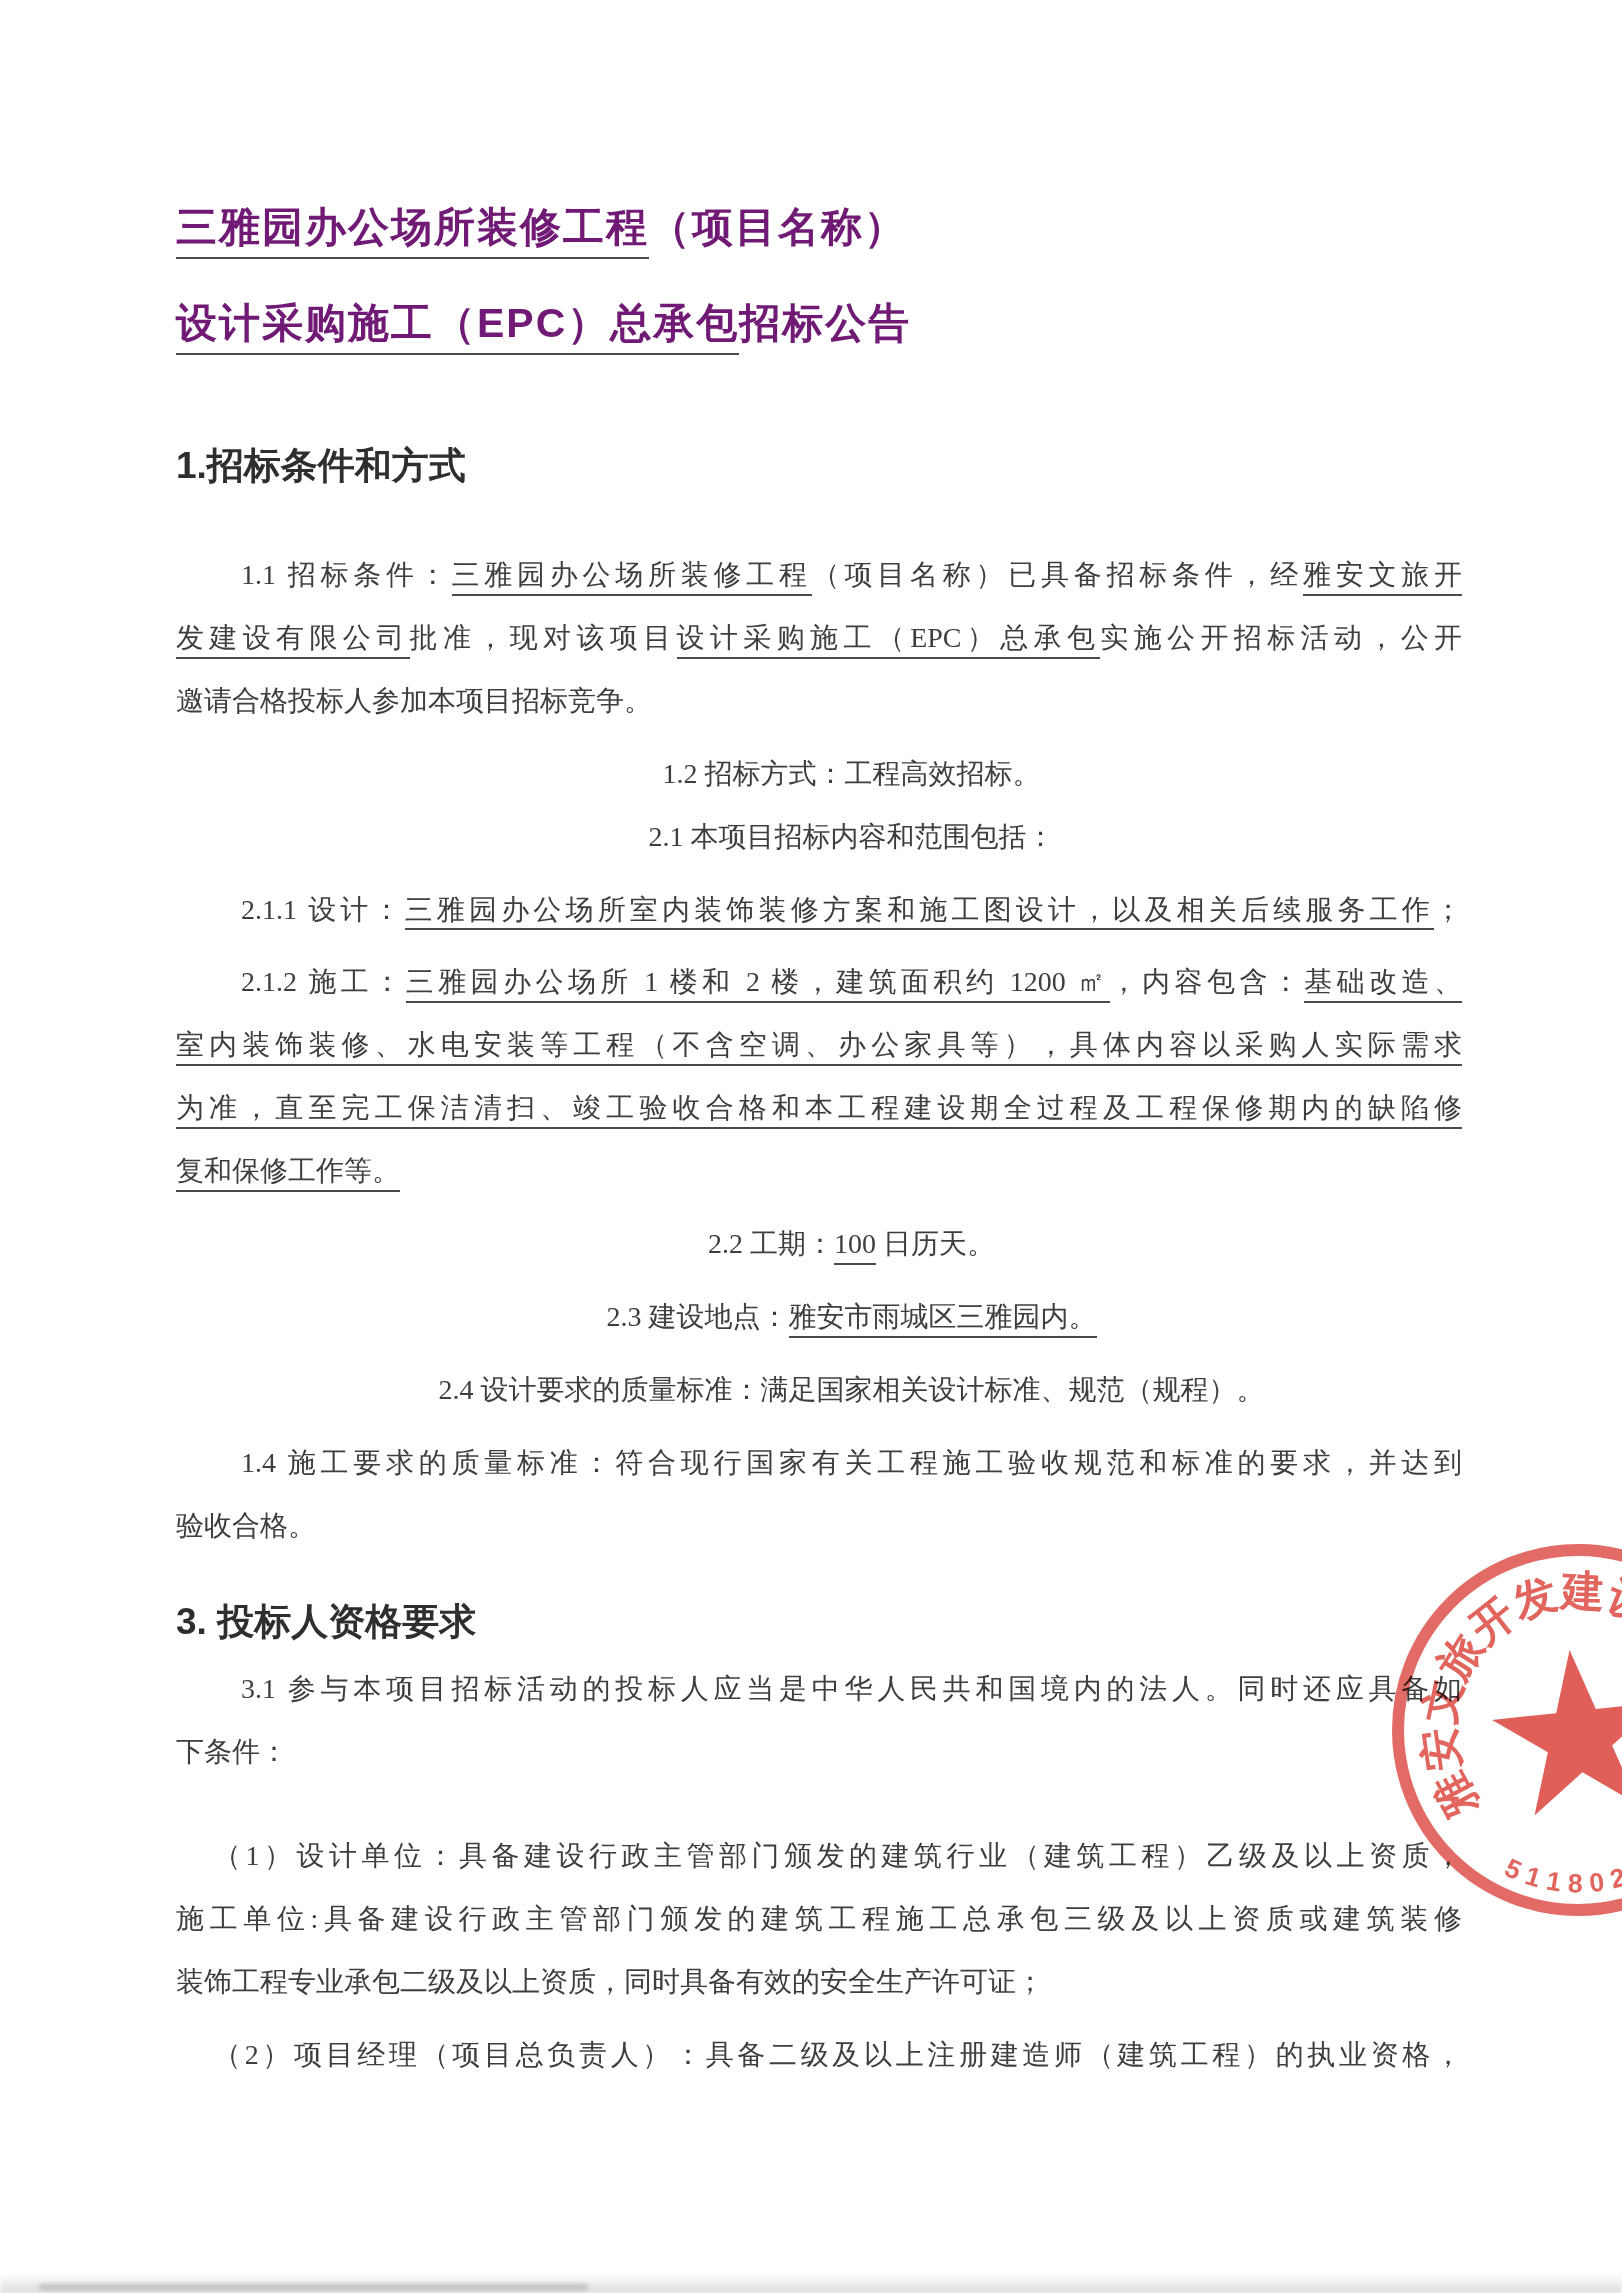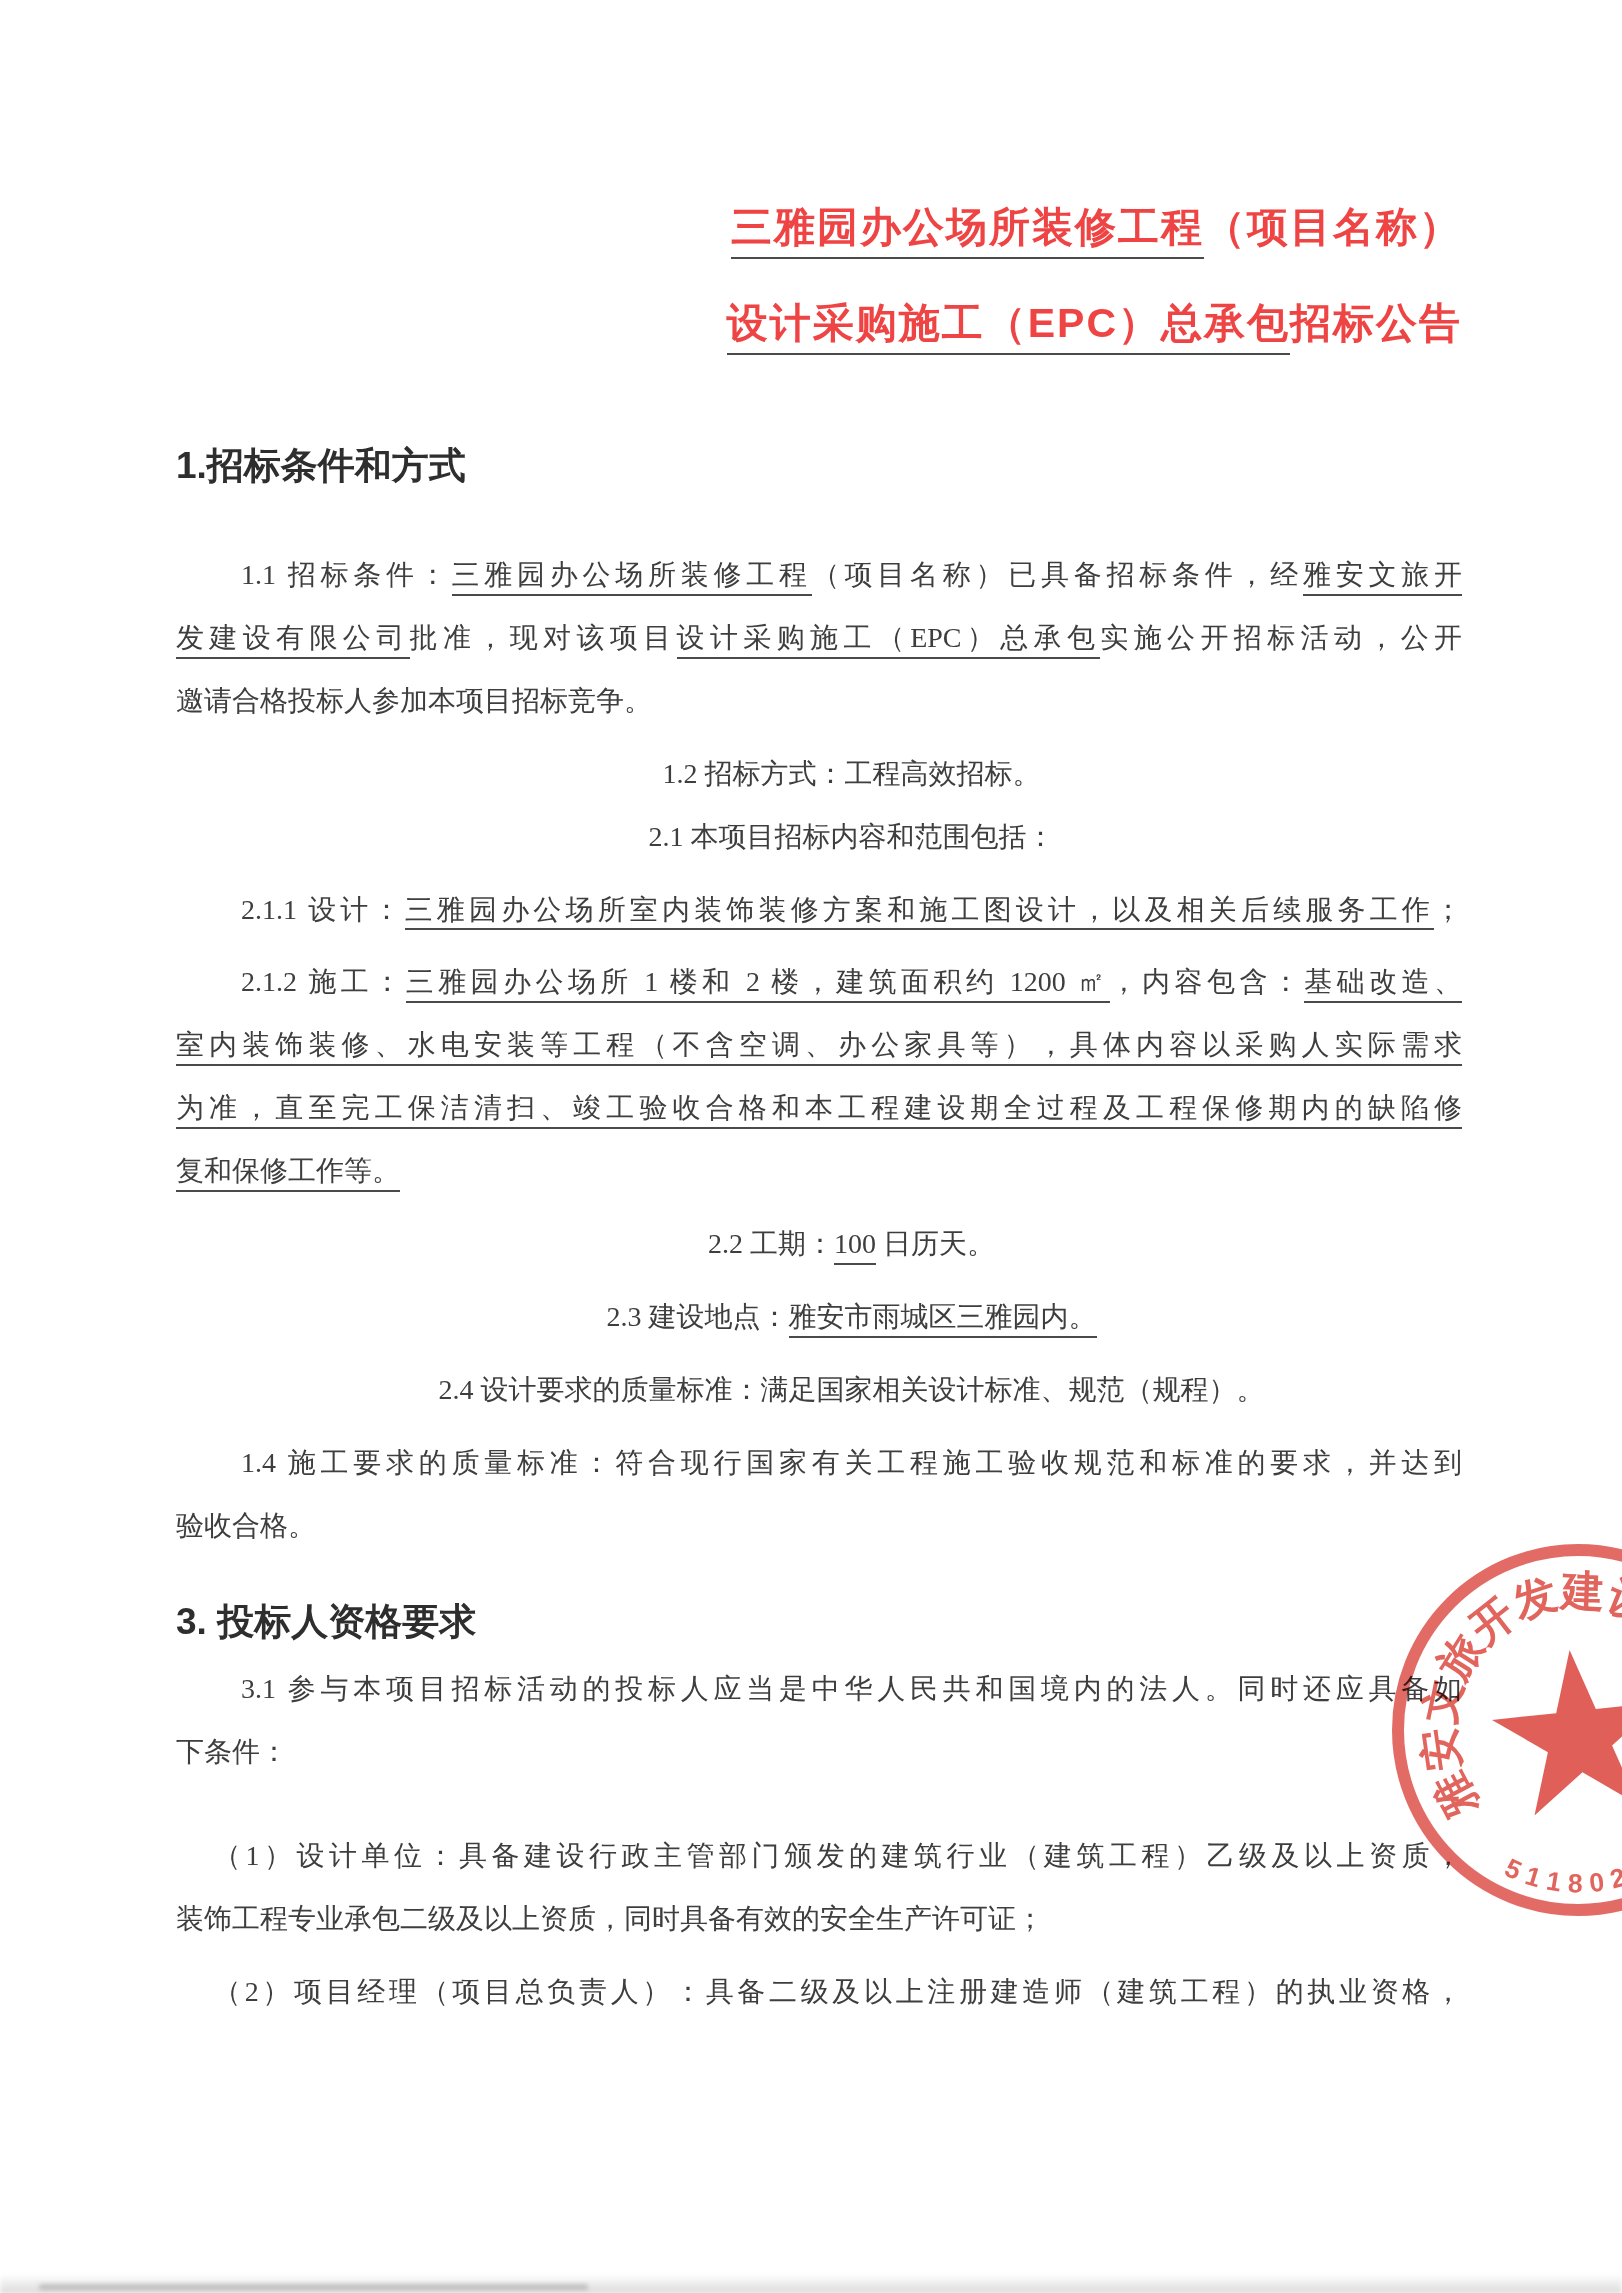--- a/index.html
+++ b/index.html
@@ -5,23 +5,23 @@
   html,body{margin:0;padding:0;background:#8a8a8a;}
   .page{
     position:relative;width:1622px;height:2294px;background:#ffffff;
     overflow:hidden;color:#3e3e3e;
     font-family:"Liberation Serif","DejaVu Serif",serif;
   }
   .content{position:absolute;left:176px;top:0;width:1286px;}
 
   
   .title-wrap{
-    margin-top:202px;text-align:right;
+    margin-top:202px;text-align:left;
     font-family:"Liberation Sans","DejaVu Sans",sans-serif;
-    font-weight:700;font-size:41px;color:#ef4444;letter-spacing:2px;
+    font-weight:700;font-size:41px;color:#701a75;letter-spacing:2px;
   }
   .title-line{line-height:51px;}
   .title-line + .title-line{margin-top:45px;}
   .title-wrap .u{border-bottom:2.9px solid #4a4a4a;padding-bottom:6.9px;}
 
   
   .hd{
     font-family:"Liberation Sans","DejaVu Sans",sans-serif;
     font-weight:700;font-size:37px;line-height:45px;color:#2e2e2e;margin:0;
   }
@@ -107,20 +107,21 @@
 
     <div class="line jl ind gap"><span>1.4 施工要求的质量标准：符合现行国家有关工程施工验收规范和标准的要求，并达到</span></div>
     <div class="line"><span>验收合格。</span></div>
 
     <h2 class="hd hd3">3. 投标人资格要求</h2>
 
     <div class="line jl ind"><span>3.1 参与本项目招标活动的投标人应当是中华人民共和国境内的法人。同时还应具备如</span></div>
     <div class="line"><span>下条件：</span></div>
 
     <div class="line jl ind-sm gap-xl"><span>（1）设计单位：具备建设行政主管部门颁发的建筑行业（建筑工程）乙级及以上资质，</span></div>
+    <div class="line jl"><span>施工单位:具备建设行政主管部门颁发的建筑工程施工总承包三级及以上资质或建筑装修</span></div>
     <div class="line"><span>装饰工程专业承包二级及以上资质，同时具备有效的安全生产许可证；</span></div>
 
     <div class="line jl ind-sm gap"><span>（2）项目经理（项目总负责人）：具备二级及以上注册建造师（建筑工程）的执业资格，</span></div>
   </div>
 
   <div class="stamp">
     <div class="ring"></div>
     <div class="star"></div>
     <span class="sc" style="--a:-118deg">雅</span>
     <span class="sc" style="--a:-98deg">安</span>

